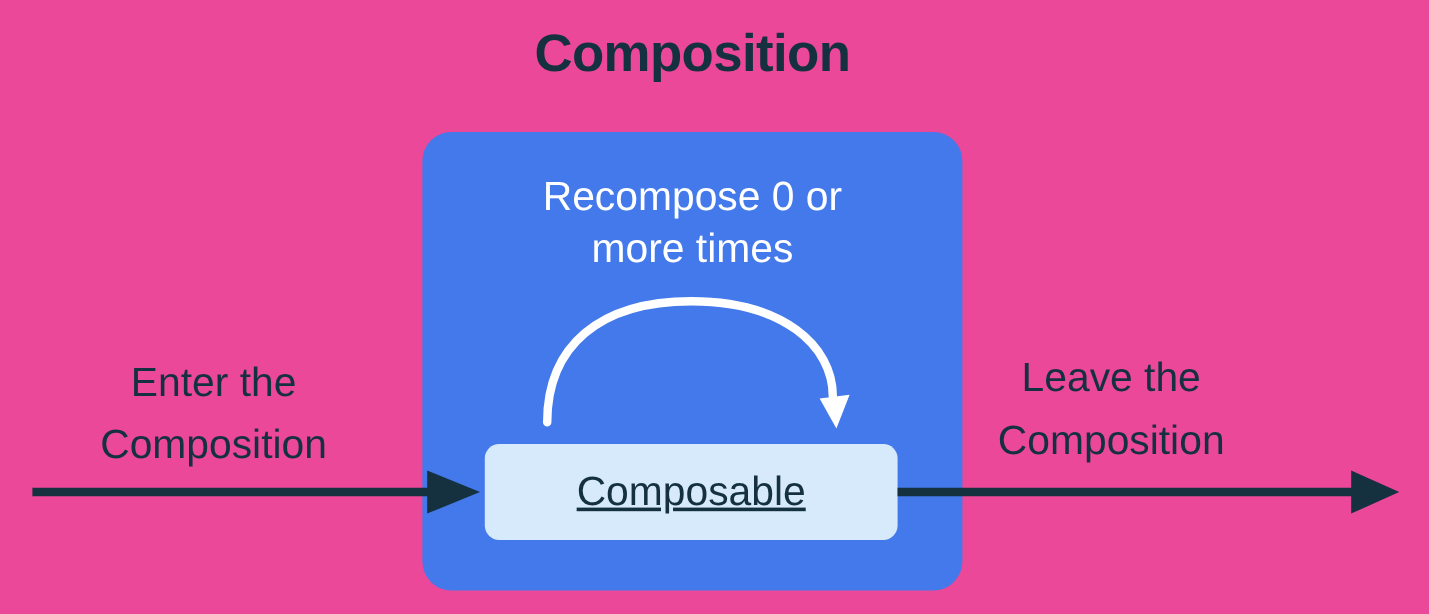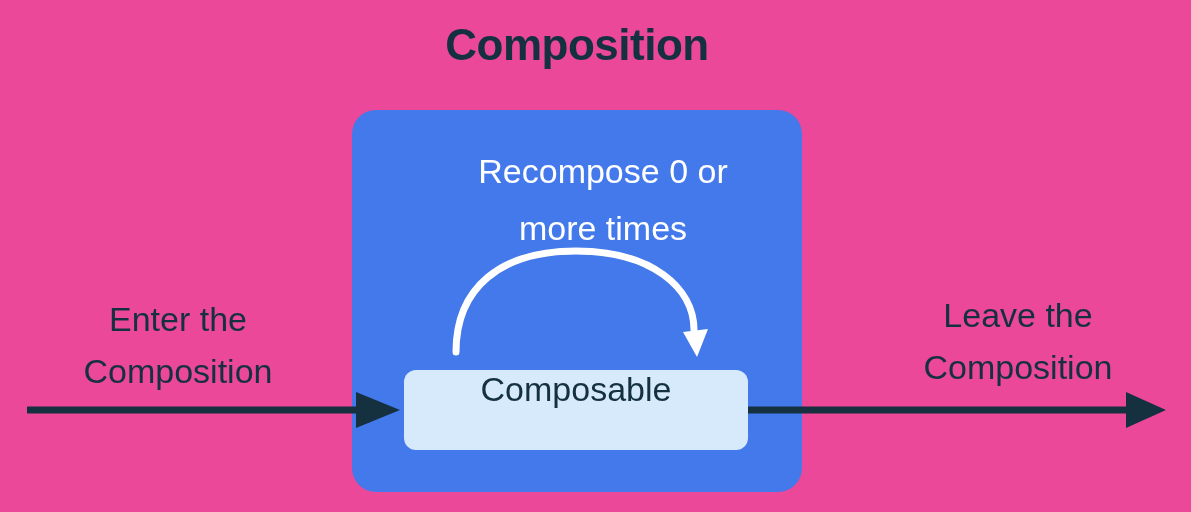--- a/index.html
+++ b/index.html
@@ -37,53 +37,54 @@
     background: #4379ea;
     border-radius: 24px;
   }
   .recompose-label {
     position: absolute;
     left: 352px;
     top: 143px;
     width: 450px;
     text-align: center;
     font-size: 34px;
-    line-height: 57px;
+    line-height: 43px;
     color: #ffffff;
     white-space: pre-line;
-    padding-left: 26px;
   }
   .composable-box {
     position: absolute;
     left: 404px;
     top: 370px;
     width: 344px;
     height: 80px;
     background: #d6eafb;
     border-radius: 12px;
     display: flex;
+    align-items: center;
     justify-content: center;
     font-size: 34px;
     color: #15313f;
+    text-decoration: underline;
   }
   .side-label {
     position: absolute;
     text-align: center;
     font-size: 34px;
     line-height: 52px;
     color: #15313f;
     white-space: pre-line;
   }
   .enter-label {
     left: 28px;
     top: 293px;
     width: 300px;
   }
   .leave-label {
-    left: 868px;
+    left: 776px;
     top: 289px;
     width: 300px;
   }
   .arrow-overlay {
     position: absolute;
     left: 0;
     top: 0;
     width: 1191px;
     height: 512px;
     pointer-events: none;

